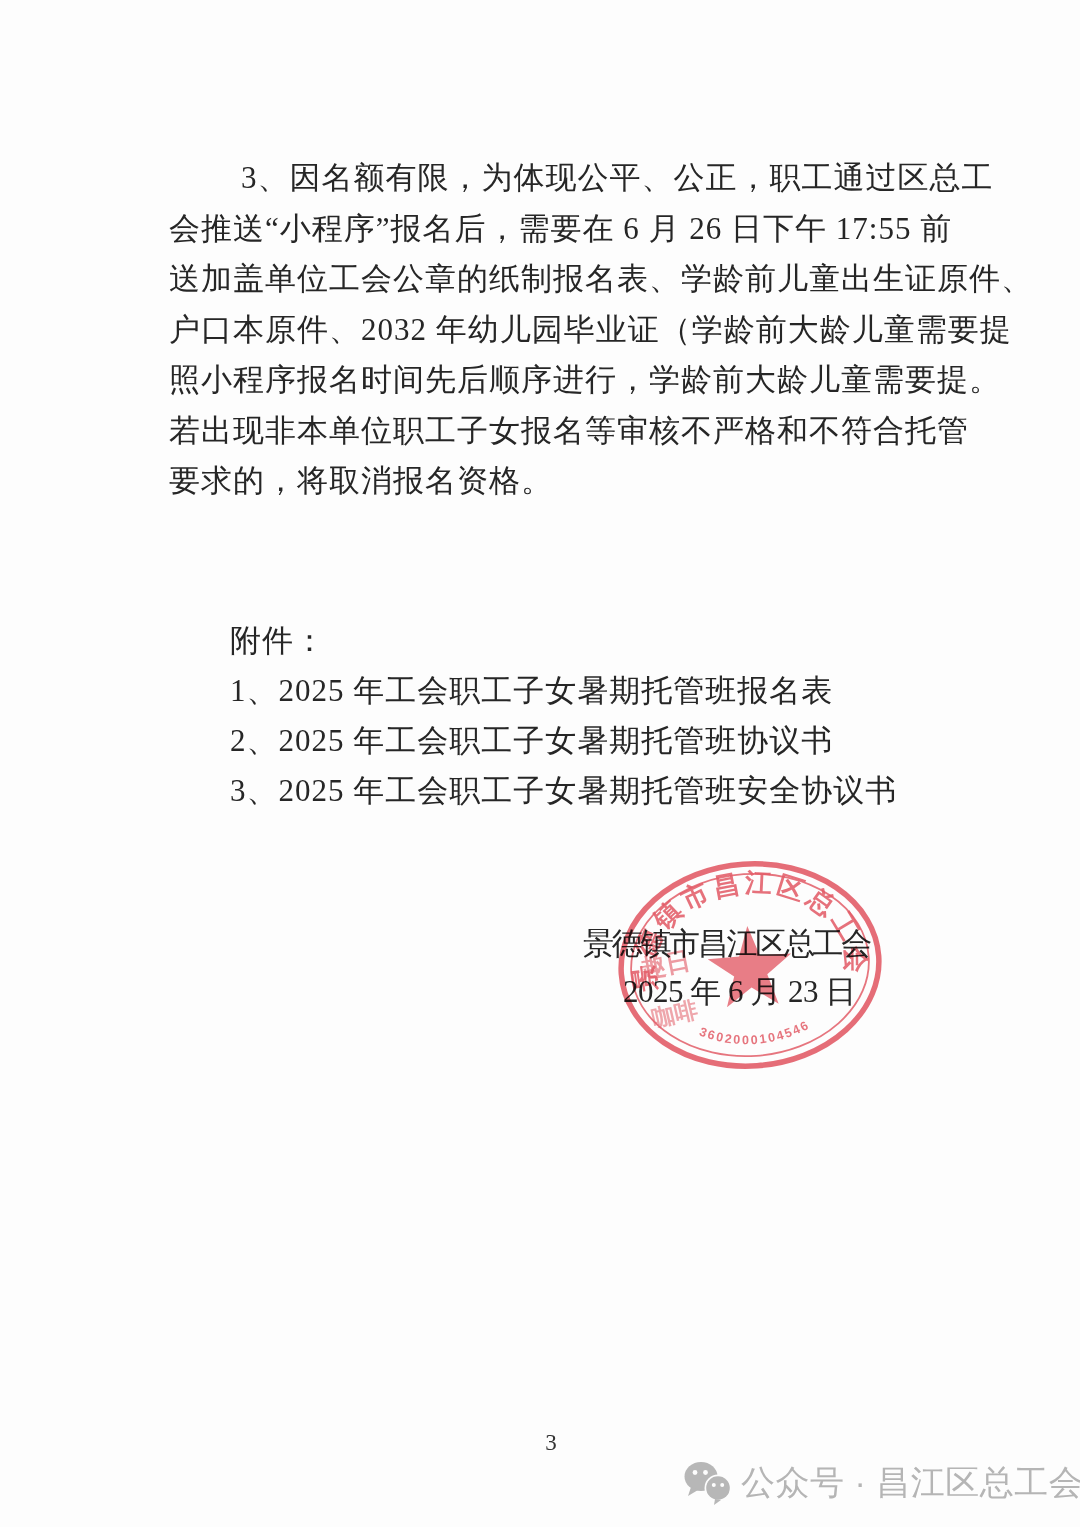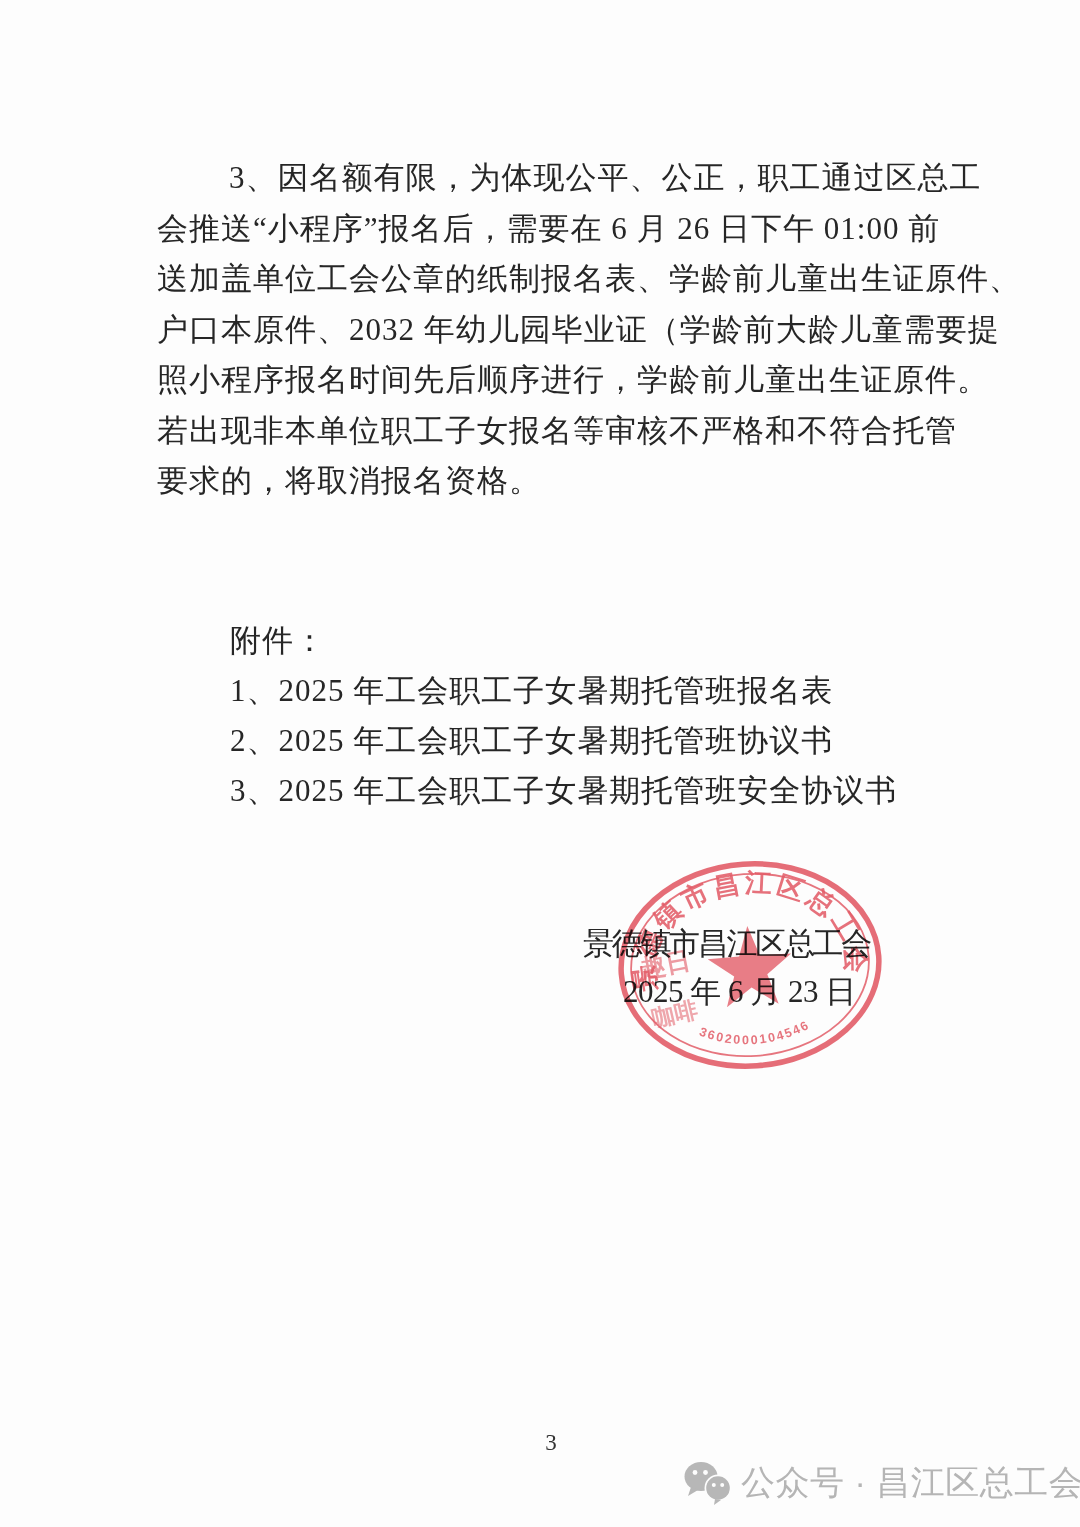--- a/index.html
+++ b/index.html
@@ -7,21 +7,21 @@
     position:relative;
     width:1080px;height:1527px;
     background:#fdfdfd;
     overflow:hidden;
     font-family:"Liberation Serif","DejaVu Serif",serif;
     color:#262626;
   }
   
   .para{
     position:absolute;
-    left:157px;top:153px;width:770px;
+    left:169px;top:153px;width:770px;
     font-size:31px;line-height:50.5px;
     letter-spacing:1px;
   }
   .para-line{
     text-align:justify;
     text-align-last:justify;
     height:50.5px;white-space:nowrap;
   }
   .para-line.first{ padding-left:72px; }
   .para-line.last{ text-align:left; text-align-last:left; }
@@ -63,24 +63,24 @@
     font-size:34px;color:#b5b5b5;letter-spacing:0.5px;white-space:nowrap;
   }
 </style>
 </head>
 <body>
 
 <div class="page">
 
   <div class="para">
     <div class="para-line first">3、因名额有限，为体现公平、公正，职工通过区总工</div>
-    <div class="para-line">会推送“小程序”报名后，需要在 6 月 26 日下午 01:00 前</div>
+    <div class="para-line">会推送“小程序”报名后，需要在 6 月 26 日下午 17:55 前</div>
     <div class="para-line">送加盖单位工会公章的纸制报名表、学龄前儿童出生证原件、</div>
     <div class="para-line">户口本原件、2032 年幼儿园毕业证（学龄前大龄儿童需要提</div>
-    <div class="para-line">照小程序报名时间先后顺序进行，学龄前儿童出生证原件。</div>
+    <div class="para-line">照小程序报名时间先后顺序进行，学龄前大龄儿童需要提。</div>
     <div class="para-line">若出现非本单位职工子女报名等审核不严格和不符合托管</div>
     <div class="para-line last">要求的，将取消报名资格。</div>
   </div>
 
   <div class="attachments">
     <div>附件：</div>
     <div>1、2025 年工会职工子女暑期托管班报名表</div>
     <div>2、2025 年工会职工子女暑期托管班协议书</div>
     <div>3、2025 年工会职工子女暑期托管班安全协议书</div>
   </div>

